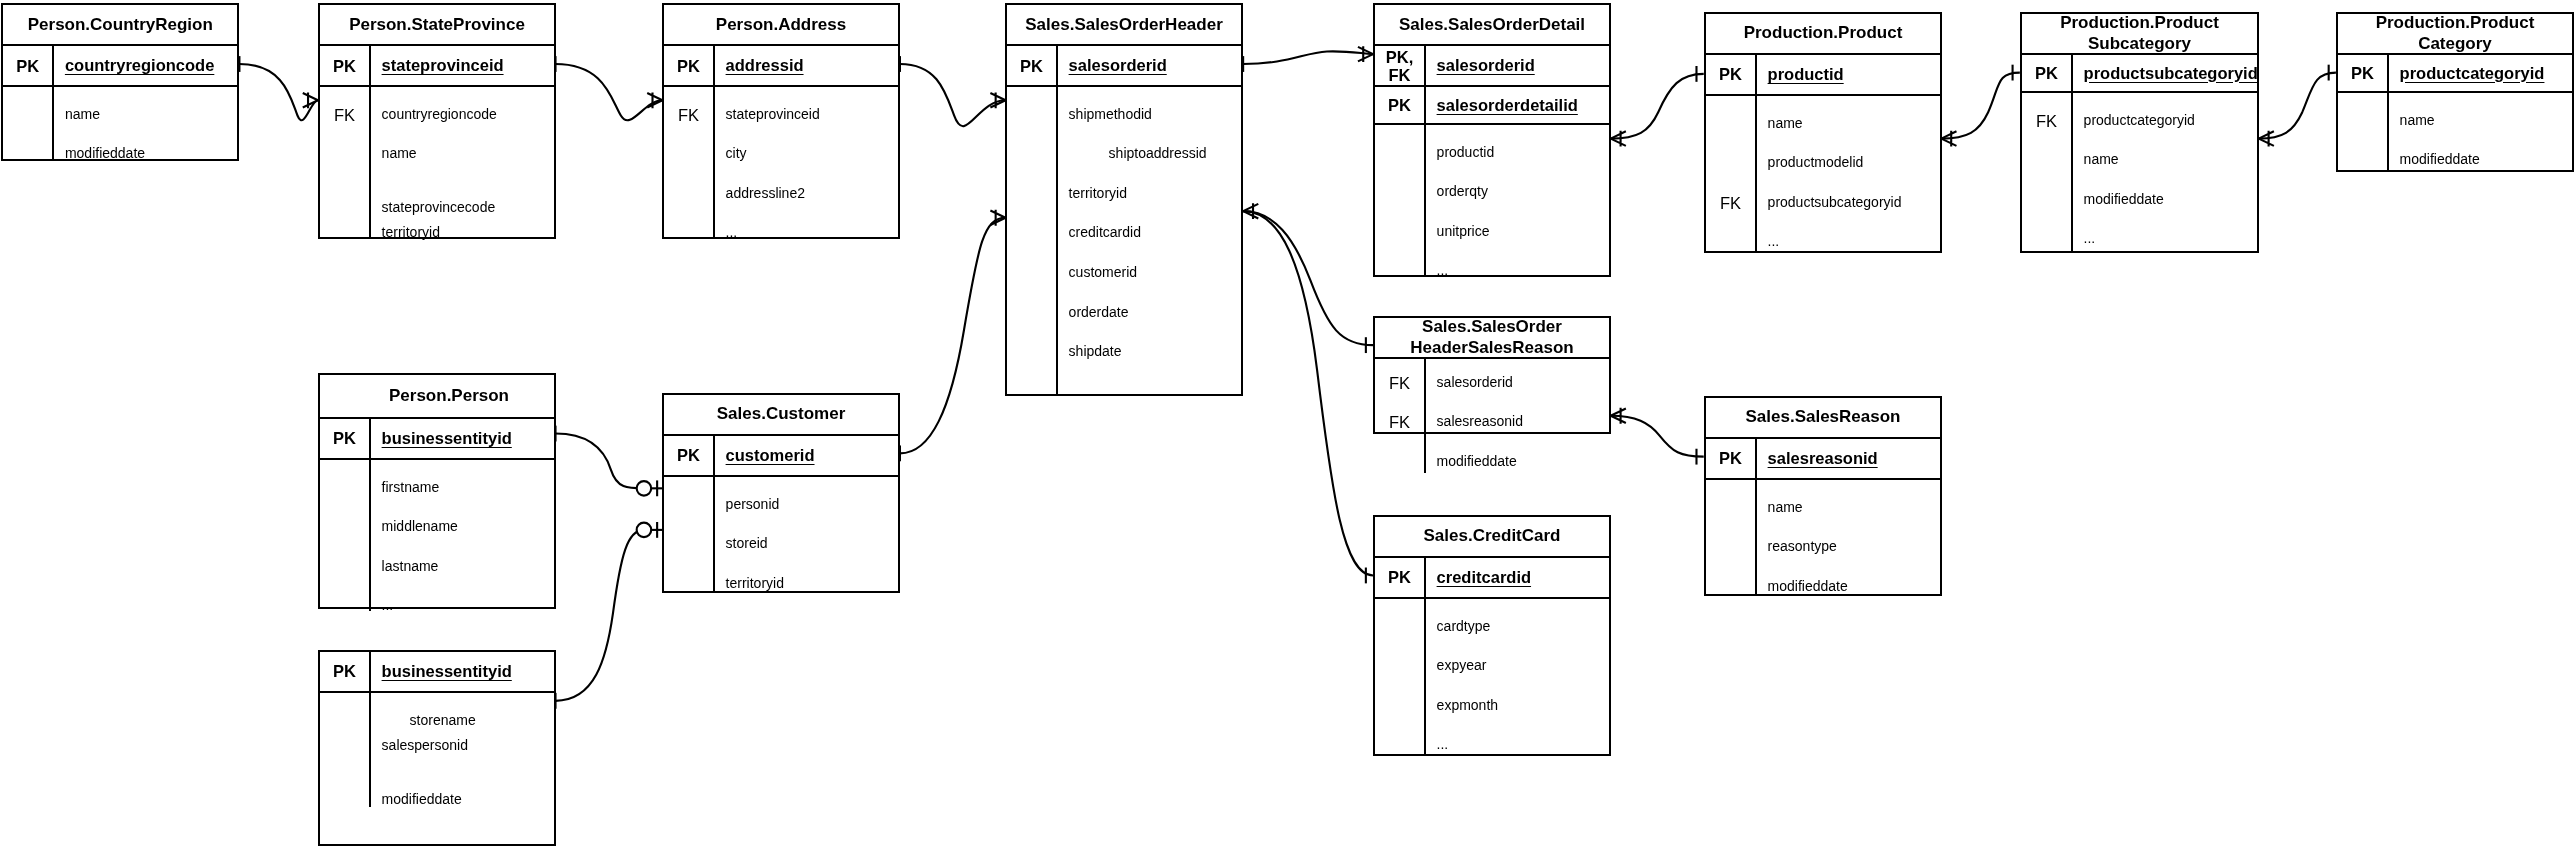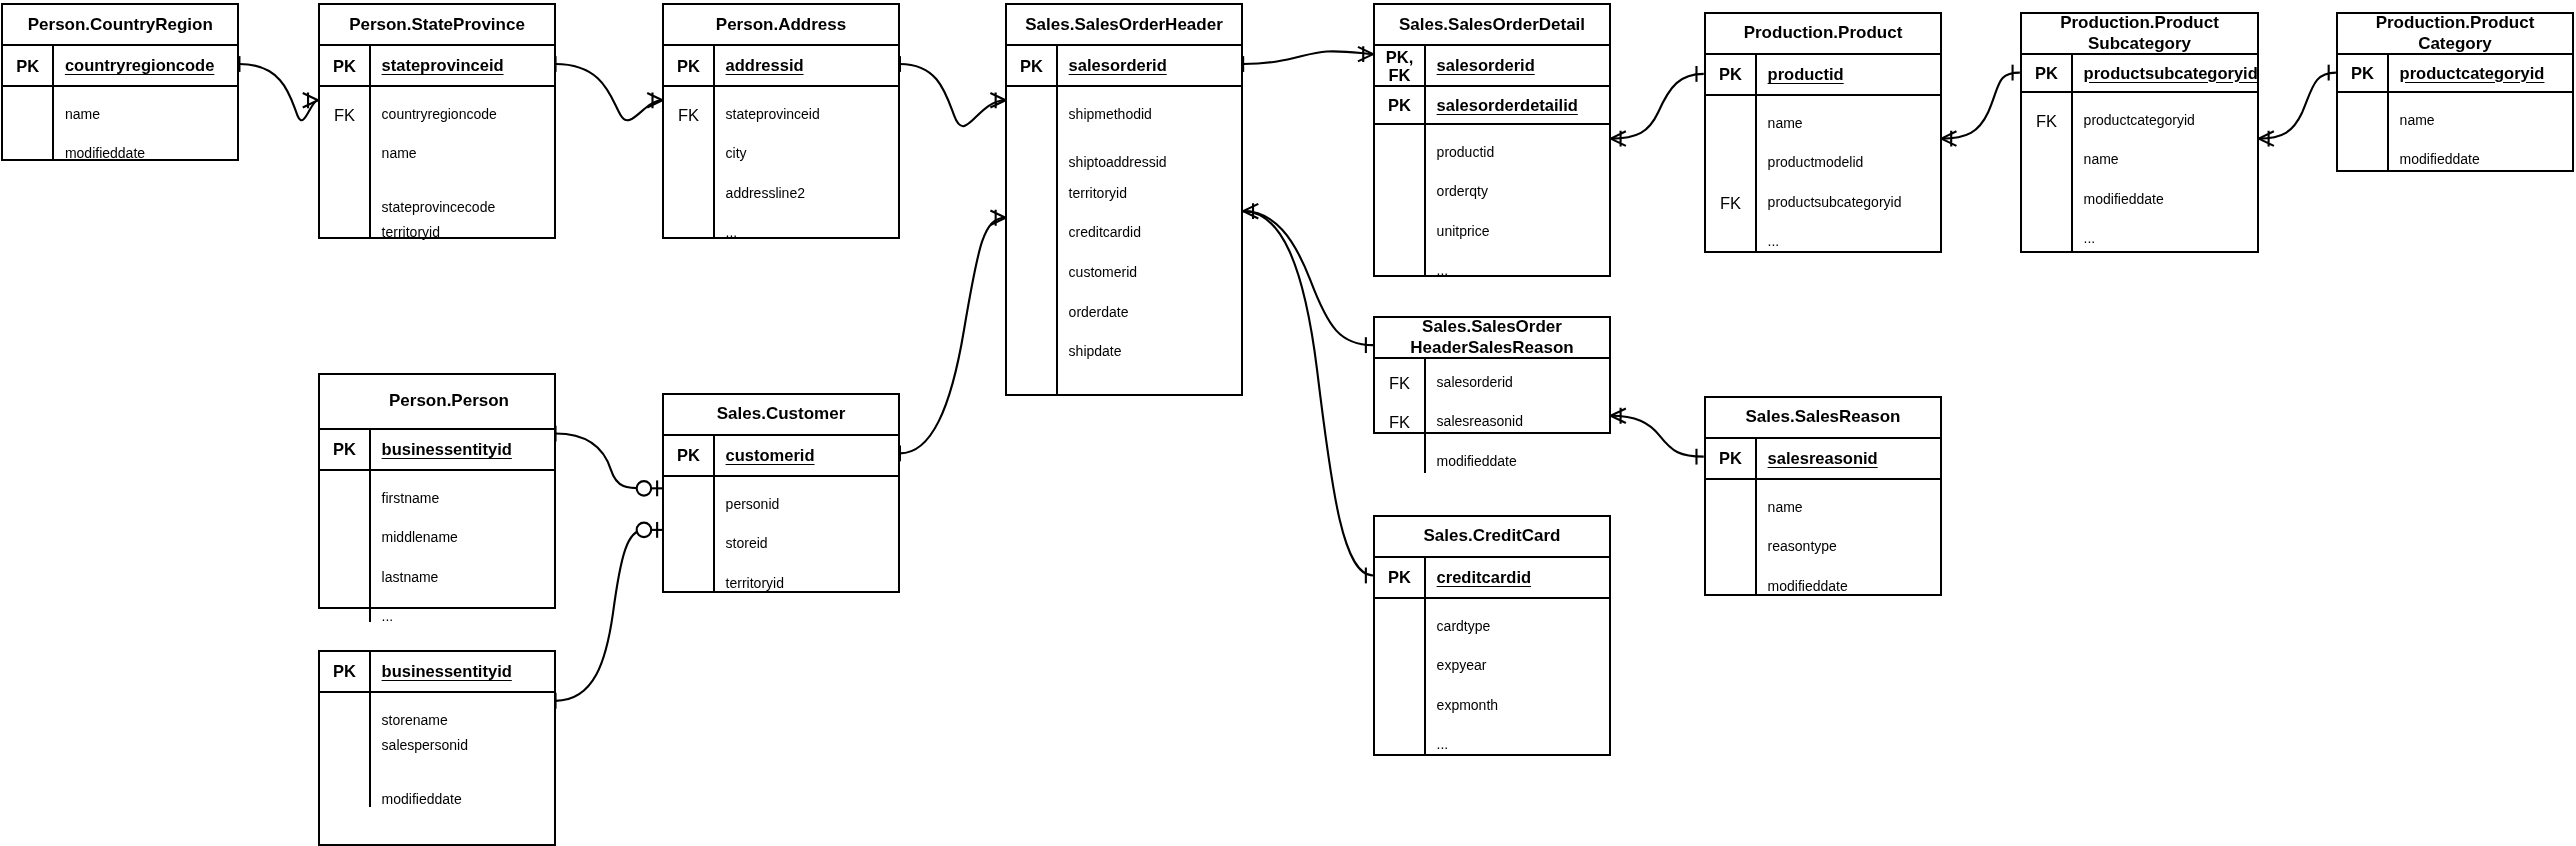--- a/index.html
+++ b/index.html
@@ -258,21 +258,21 @@
       <div class="entity" style="left: 1005px; top: 3.3px; width: 238px; height: 393px;">
         <div class="entity-title" style="height: 41px;">Sales.SalesOrderHeader</div>
         <div class="attr-row keyrow" style="height: 41px;">
           <div class="key-cell">PK</div>
           <div class="name-cell pk">salesorderid</div>
         </div>
         <div class="fields-block" style="height: 307px; border-radius: 26px;">
           <div class="fields-keycol"></div>
           <div class="fields-namecol">
             <span style="top: 18.5px;">shipmethodid</span>
-            <span style="top: 67px;">shiptoaddressid</span>
+            <span style="top: 58px; margin-left: 40px;">shiptoaddressid</span>
             <span style="top: 98px;">territoryid</span>
             <span style="top: 137px;">creditcardid</span>
             <span style="top: 177px;">customerid</span>
             <span style="top: 217px;">orderdate</span>
             <span style="top: 256px;">shipdate</span>
             <span style="top: 296px;">...</span>
           </div>
         </div>
       </div>
       <div class="entity" style="left: 1373px; top: 3.3px; width: 238px; height: 274px;">
@@ -385,21 +385,21 @@
           <div class="fields-keycol"></div>
           <div class="fields-namecol">
             <span style="top: 18.5px;">cardtype</span>
             <span style="top: 58px;">expyear</span>
             <span style="top: 98px; text-align: right;">expmonth</span>
             <span style="top: 137px;">...</span>
           </div>
         </div>
       </div>
       <div class="entity" style="left: 318px; top: 373px; width: 238px; height: 236px;">
-        <div class="entity-title" style="height: 55px; padding-left: 28px;">Person.Person</div>
+        <div class="entity-title" style="height: 44px; padding-left: 28px;">Person.Person</div>
         <div class="attr-row keyrow" style="height: 41px;">
           <div class="key-cell">PK</div>
           <div class="name-cell pk">businessentityid</div>
         </div>
         <div class="fields-block" style="height: 151px;">
           <div class="fields-keycol"></div>
           <div class="fields-namecol">
             <span style="top: 18.5px;">firstname</span>
             <span style="top: 58px;">middlename</span>
             <span style="top: 98px;">lastname</span>
@@ -423,21 +423,21 @@
         </div>
       </div>
       <div class="entity" style="left: 318px; top: 650px; width: 238px; height: 196px;">
         <div class="attr-row keyrow" style="height: 41px;">
           <div class="key-cell">PK</div>
           <div class="name-cell pk">businessentityid</div>
         </div>
         <div class="fields-block" style="height: 114px;">
           <div class="fields-keycol"></div>
           <div class="fields-namecol">
-            <span style="top: 18.5px;">storename</span>
+            <span style="top: 18.5px; margin-left: 28px;">storename</span>
             <span style="top: 44px; text-align: center;">salespersonid</span>
             <span style="top: 98px;">modifieddate</span>
           </div>
         </div>
       </div>
     </div>
 
 </div>
 
 

